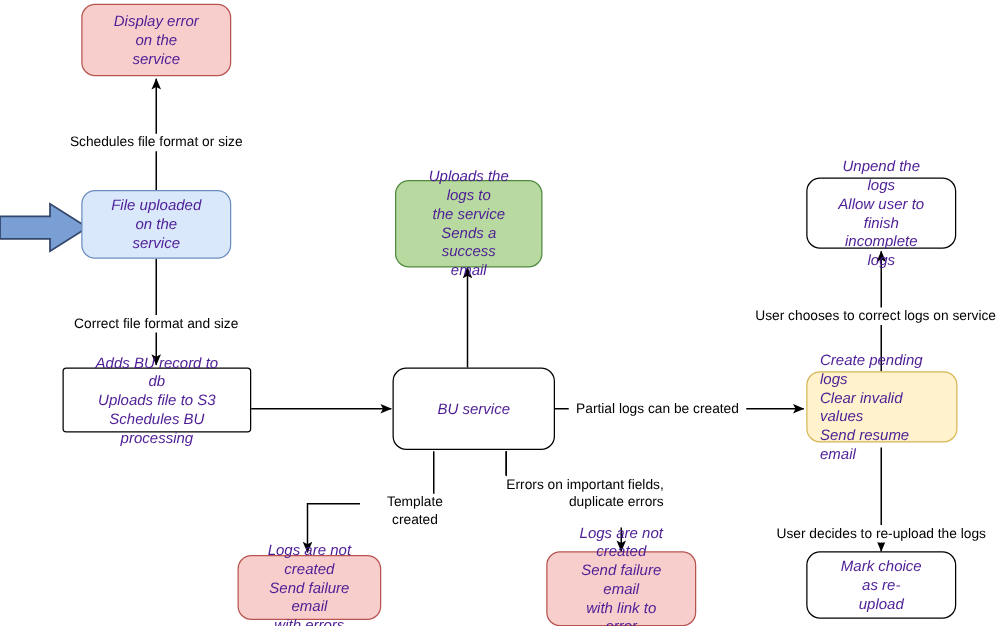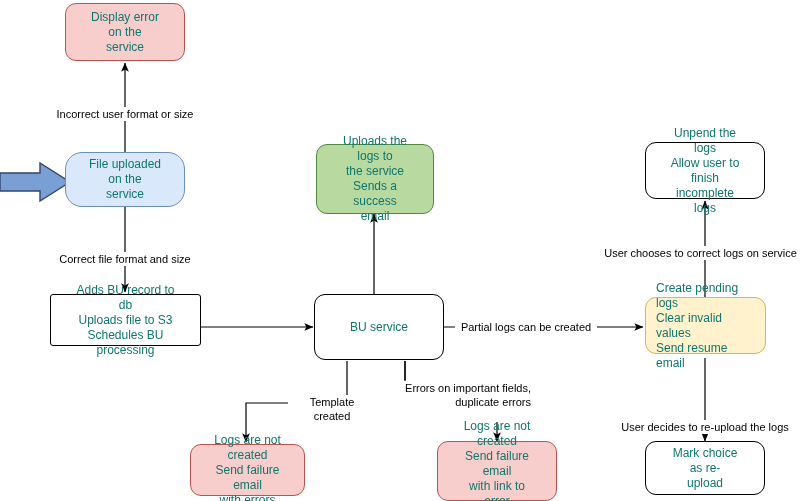--- a/index.html
+++ b/index.html
@@ -25,29 +25,30 @@
   }
   .node {
     position: absolute;
     box-sizing: border-box;
     display: flex;
     align-items: center;
     justify-content: center;
     text-align: center;
     font-size: 12px;
     line-height: 15px;
-    color: #0f766e;
+    color: #4c1d95;
     border: 1px solid #000000;
     background: #ffffff;
     border-radius: 11px;
     padding: 2px 20px;
     white-space: pre-line;
+    font-style: italic;
   }
   .node.pink   { background: #f8cecc; border-color: #b85450; }
-  .node.blue   { background: #dae8fc; border-color: #6c8ebf; border-radius: 17px; }
+  .node.blue   { background: #dae8fc; border-color: #6c8ebf; }
   .node.green  { background: #b8d9a0; border-color: #4f8a3f; }
   .node.yellow { background: #fff2cc; border-color: #d6b656; }
   .node.plain  { background: #ffffff; border-color: #000000; }
   .node.left-align { justify-content: flex-start; text-align: left; padding-left: 10px; }
   .edge-label {
     position: absolute;
     font-size: 11px;
     line-height: 14px;
     color: #000000;
     background: #ffffff;
@@ -118,21 +119,21 @@
 with errors</div>
 
   <div class="node pink" style="left:437px; top:441px; width:120px; height:60px;">Logs are not created
 Send failure email
 with link to error
 summary</div>
 
   <div class="node plain" style="left:645px; top:441px; width:120px; height:54px;">Mark choice as re-
 upload</div>
 
-  <div class="edge-label" style="left:45px; top:107px; width:160px;">Incorrect user format or size</div>
+  <div class="edge-label" style="left:45px; top:107px; width:160px;">Schedules file format or size</div>
 
   <div class="edge-label" style="left:47px; top:252px; width:156px;">Correct file format and size</div>
 
 
   <div class="edge-label" style="left:455px; top:320px; width:142px;">Partial logs can be created</div>
 
   <div class="edge-label" style="left:600px; top:246px; width:201px;">User chooses to correct logs on service</div>
 
   <div class="edge-label" style="left:288px; top:395px; width:88px;">Template created</div>
 

